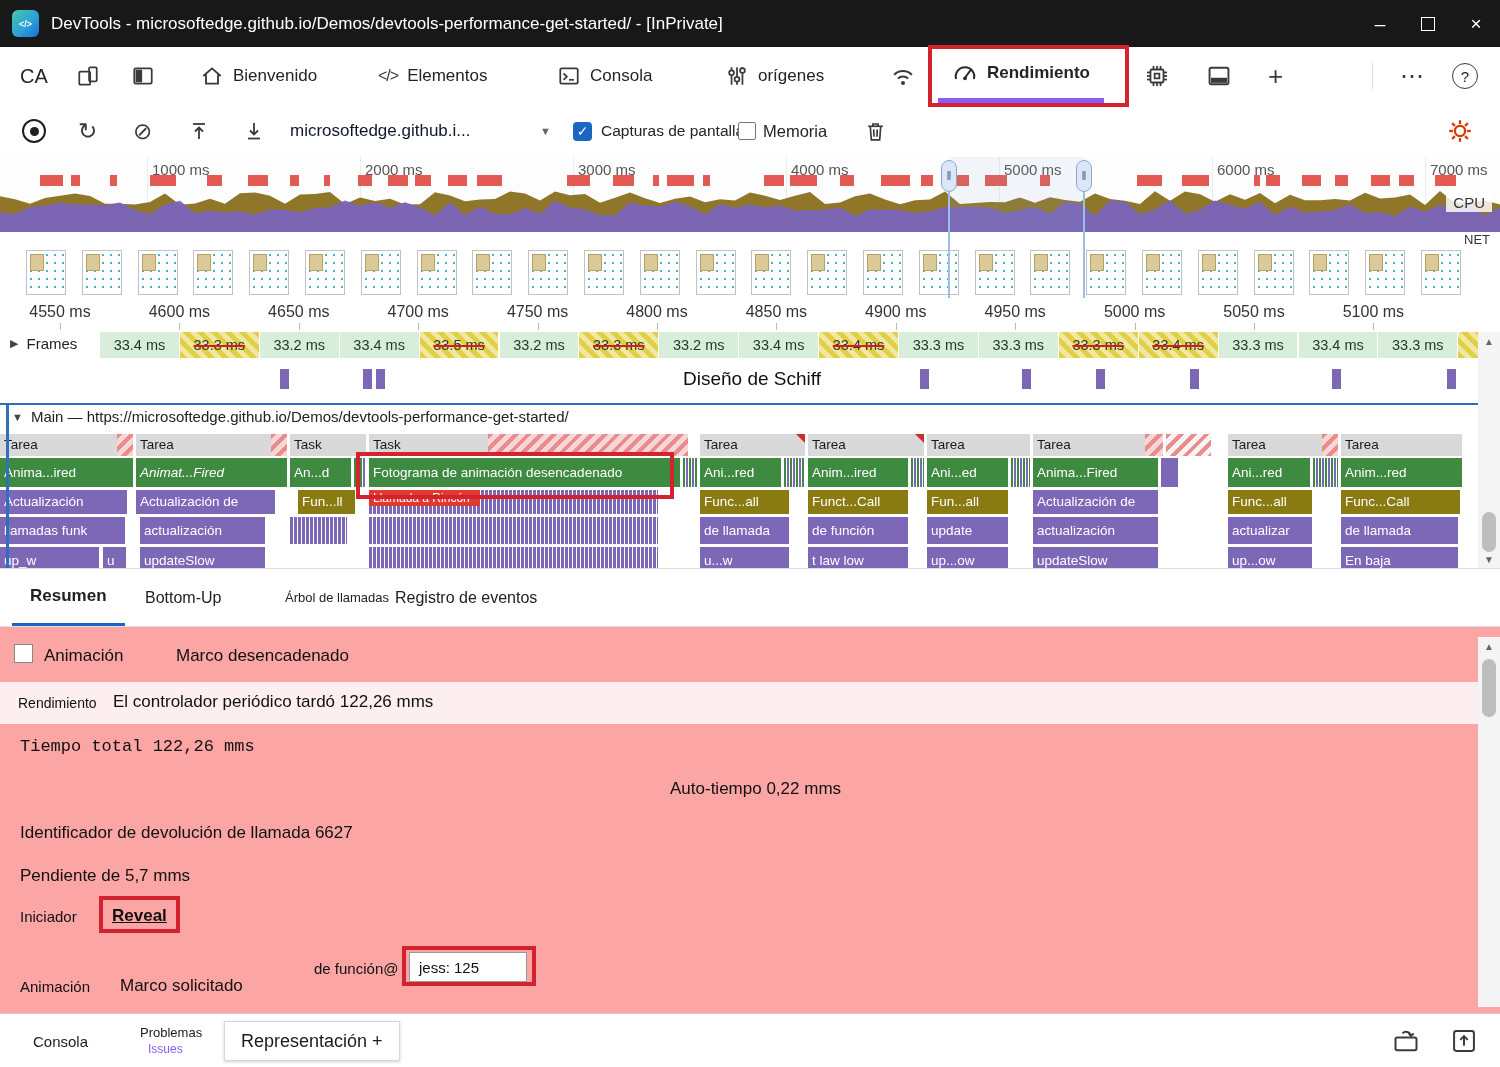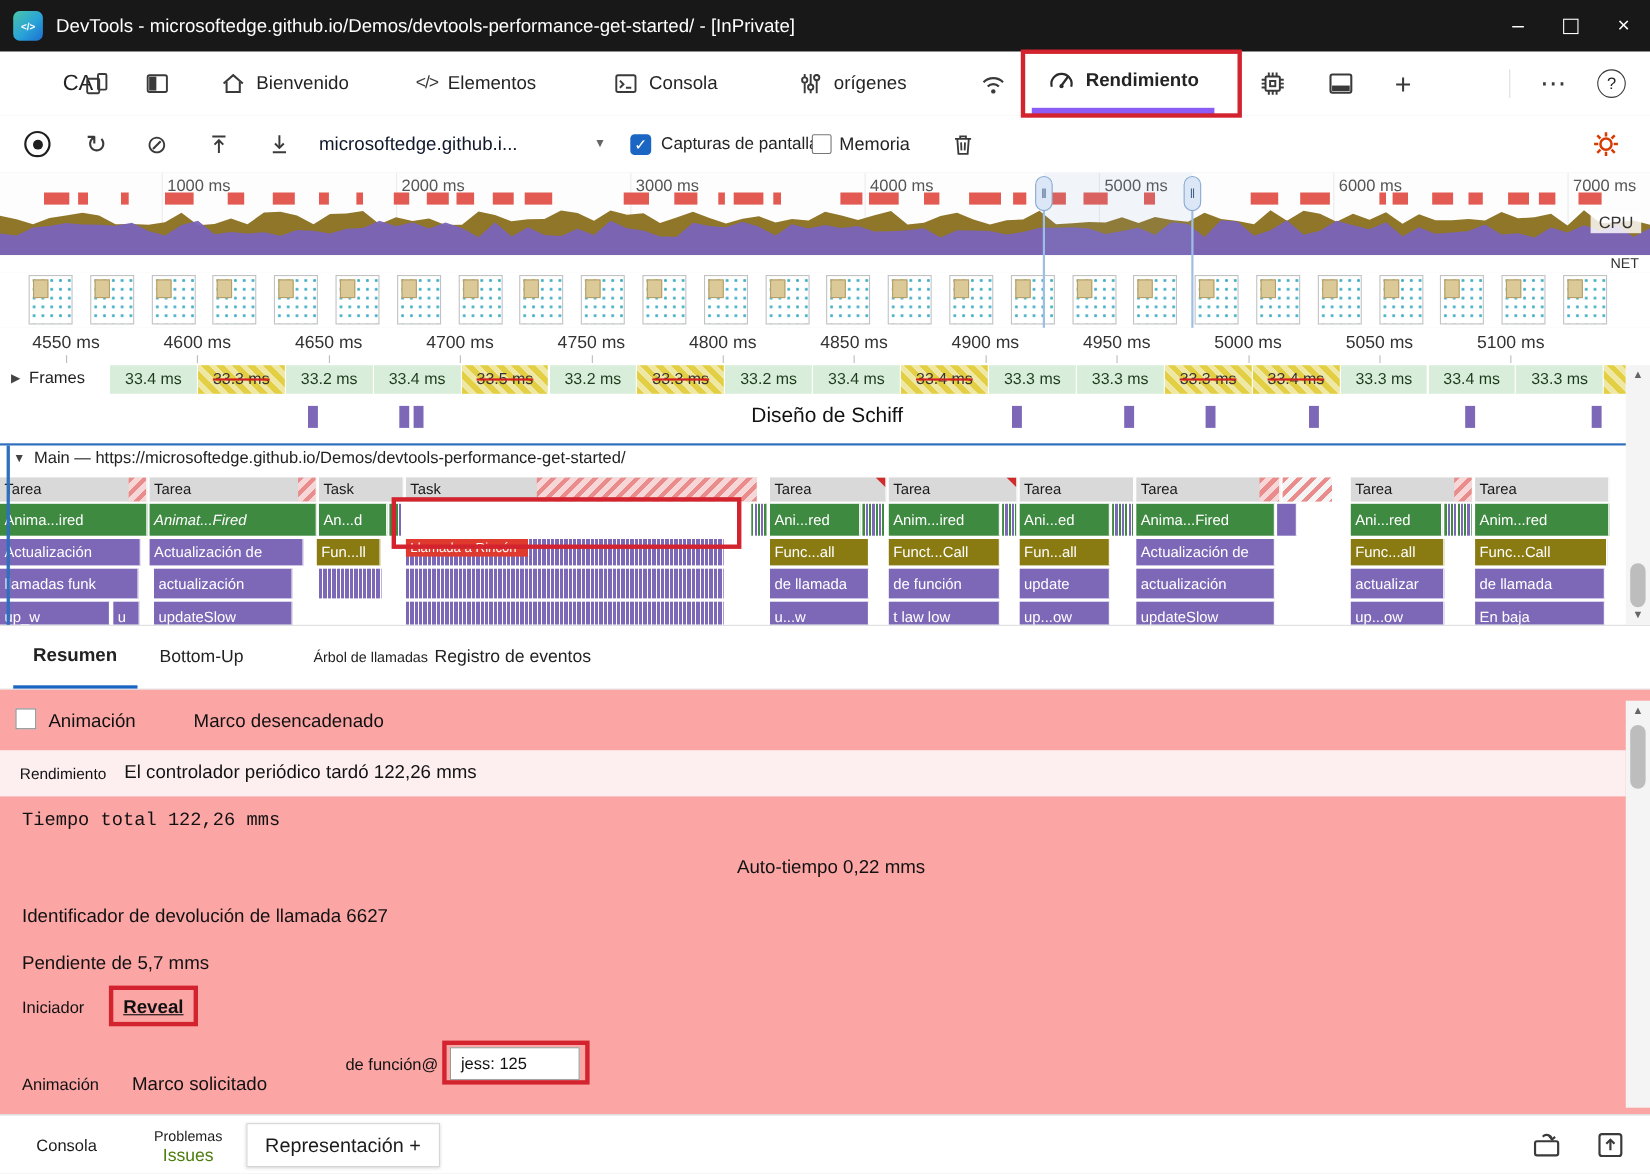--- a/index.html
+++ b/index.html
@@ -112,21 +112,21 @@
   .s-init-link{position:absolute;top:279px;left:112px;text-decoration:underline;color:#111;font-weight:bold;cursor:pointer;}
   .s-func-label{position:absolute;top:333px;left:314px;font-size:15px;}
   .s-func-box{position:absolute;top:325px;left:409px;width:118px;height:30px;border:1px solid #999;background:#fff;
               line-height:30px;padding-left:9px;font-size:15px;box-sizing:border-box;}
   .s-anim{position:absolute;top:351px;left:20px;font-size:15px;}
   .s-frame-req{position:absolute;top:349px;left:120px;}
   
   #statusbar{position:absolute;top:1013px;left:0;width:1500px;height:54px;background:#fff;border-top:1px solid #cfcfcf;box-sizing:border-box;}
   .sb-consola{position:absolute;left:33px;top:19px;font-size:15px;}
   .sb-prob{position:absolute;left:140px;top:11px;font-size:13px;}
-  .sb-issues{position:absolute;left:148px;top:28px;font-size:16px;color:#4d7c0f;}
+  .sb-issues{position:absolute;left:148px;top:28px;font-size:12px;color:#8b5cf6;}
   .sb-rend{position:absolute;left:224px;top:7px;height:38px;line-height:38px;padding:0 16px;border:1px solid #d6d6d6;
            box-shadow:0 1px 3px rgba(0,0,0,.18);font-size:18px;background:#fff;}
   .sb-icon{position:absolute;top:13px;}
   
   .ann{position:absolute;border:4px solid #d2232e;z-index:99;pointer-events:none;box-sizing:border-box;}
 </style>
 </head>
 <body>
 
 <div class="screen" id="screen">
@@ -135,21 +135,21 @@
     <div class="logo">&lt;/&gt;</div>
     <div class="wtitle">DevTools - microsoftedge.github.io/Demos/devtools-performance-get-started/ - [InPrivate]</div>
     <div class="winbtn">–</div>
     <div class="winbtn">
         <span class="maxglyph"></span>
       </div>
     <div class="winbtn">×</div>
   </div>
 
   <div id="tabbar">
-    <div class="tb" style="left:20px;font-size:20px;margin-left:37px;">CA</div>
+    <div class="tb" style="left:20px;font-size:20px;">CA</div>
     <div class="tb" style="left:76px;">
       <svg width="24" height="24" viewBox="0 0 22 22">
           <g fill="none" stroke="#3a3a3a" stroke-width="1.6">
             <rect x="3" y="7" width="10" height="12" rx="1"></rect>
             <rect x="12" y="3" width="7" height="13" rx="1"></rect>
           </g>
         </svg>
     </div>
     <div class="tb" style="left:131px;">
       <svg width="24" height="24" viewBox="0 0 22 22">
@@ -540,35 +540,36 @@
       <div class="fbar gray" style="left: 808px; width: 117px; top: 6px; height: 22px; line-height: 22px;">Tarea<div class="corner"></div></div>
       <div class="fbar gray" style="left: 927px; width: 104px; top: 6px; height: 22px; line-height: 22px;">Tarea</div>
       <div class="fbar gray" style="left: 1033px; width: 131px; top: 6px; height: 22px; line-height: 22px;">Tarea<div class="bhatch" style="width: 18px;"></div></div>
       <div class="fbar grayhatch" style="left: 1166px; width: 46px; top: 6px; height: 22px; line-height: 22px;"></div>
       <div class="fbar gray" style="left: 1228px; width: 111px; top: 6px; height: 22px; line-height: 22px;">Tarea<div class="bhatch" style="width: 16px;"></div></div>
       <div class="fbar gray" style="left: 1341px; width: 122px; top: 6px; height: 22px; line-height: 22px;">Tarea</div>
       <div class="fbar green" style="left: 0px; width: 134px; top: 30px; height: 29px; line-height: 29px;">Anima...ired</div>
       <div class="fbar green" style="left: 136px; width: 152px; top: 30px; height: 29px; line-height: 29px; font-style: italic;">Animat...Fired</div>
       <div class="fbar green" style="left: 290px; width: 62px; top: 30px; height: 29px; line-height: 29px;">An...d</div>
       <div class="fbar stripes" style="left: 354px; width: 13px; top: 30px; height: 29px; line-height: 29px;"></div>
+      <div class="fbar green" style="left: 369px; width: 312px; top: 30px; height: 29px; line-height: 29px;">Fotograma de animación desencadenado</div>
       <div class="fbar stripes" style="left: 683px; width: 15px; top: 30px; height: 29px; line-height: 29px;"></div>
       <div class="fbar green" style="left: 700px; width: 82px; top: 30px; height: 29px; line-height: 29px;">Ani...red</div>
       <div class="fbar stripes" style="left: 784px; width: 22px; top: 30px; height: 29px; line-height: 29px;"></div>
       <div class="fbar green" style="left: 808px; width: 101px; top: 30px; height: 29px; line-height: 29px;">Anim...ired</div>
       <div class="fbar stripes" style="left: 911px; width: 14px; top: 30px; height: 29px; line-height: 29px;"></div>
       <div class="fbar green" style="left: 927px; width: 82px; top: 30px; height: 29px; line-height: 29px;">Ani...ed</div>
       <div class="fbar stripes" style="left: 1011px; width: 20px; top: 30px; height: 29px; line-height: 29px;"></div>
       <div class="fbar green" style="left: 1033px; width: 126px; top: 30px; height: 29px; line-height: 29px;">Anima...Fired</div>
       <div class="fbar purple" style="left: 1161px; width: 18px; top: 30px; height: 29px; line-height: 29px;"></div>
       <div class="fbar green" style="left: 1228px; width: 83px; top: 30px; height: 29px; line-height: 29px;">Ani...red</div>
       <div class="fbar stripes" style="left: 1313px; width: 26px; top: 30px; height: 29px; line-height: 29px;"></div>
       <div class="fbar green" style="left: 1341px; width: 122px; top: 30px; height: 29px; line-height: 29px;">Anim...red</div>
       <div class="fbar purple" style="left: 0px; width: 128px; top: 62px; height: 24px; line-height: 24px;">Actualización</div>
       <div class="fbar purple" style="left: 136px; width: 140px; top: 62px; height: 24px; line-height: 24px;">Actualización de</div>
-      <div class="fbar olive" style="left: 288px; width: 58px; top: 62px; height: 24px; line-height: 24px;">Fun...ll</div>
+      <div class="fbar olive" style="left: 298px; width: 58px; top: 62px; height: 24px; line-height: 24px;">Fun...ll</div>
       <div class="fbar pstripes" style="left: 369px; width: 290px; top: 62px; height: 24px; line-height: 24px;"></div>
       <div class="fbar red" style="left: 369px; width: 112px; top: 62px; height: 16px; line-height: 16px;">Llamada a Rincón</div>
       <div class="fbar olive" style="left: 700px; width: 90px; top: 62px; height: 24px; line-height: 24px;">Func...all</div>
       <div class="fbar olive" style="left: 808px; width: 101px; top: 62px; height: 24px; line-height: 24px;">Funct...Call</div>
       <div class="fbar olive" style="left: 927px; width: 82px; top: 62px; height: 24px; line-height: 24px;">Fun...all</div>
       <div class="fbar purple" style="left: 1033px; width: 126px; top: 62px; height: 24px; line-height: 24px;">Actualización de</div>
       <div class="fbar olive" style="left: 1228px; width: 85px; top: 62px; height: 24px; line-height: 24px;">Func...all</div>
       <div class="fbar olive" style="left: 1341px; width: 120px; top: 62px; height: 24px; line-height: 24px;">Func...Call</div>
       <div class="fbar purple" style="left: 0px; width: 126px; top: 89px; height: 27px; line-height: 27px;">llamadas funk</div>
       <div class="fbar purple" style="left: 140px; width: 126px; top: 89px; height: 27px; line-height: 27px;">actualización</div>

